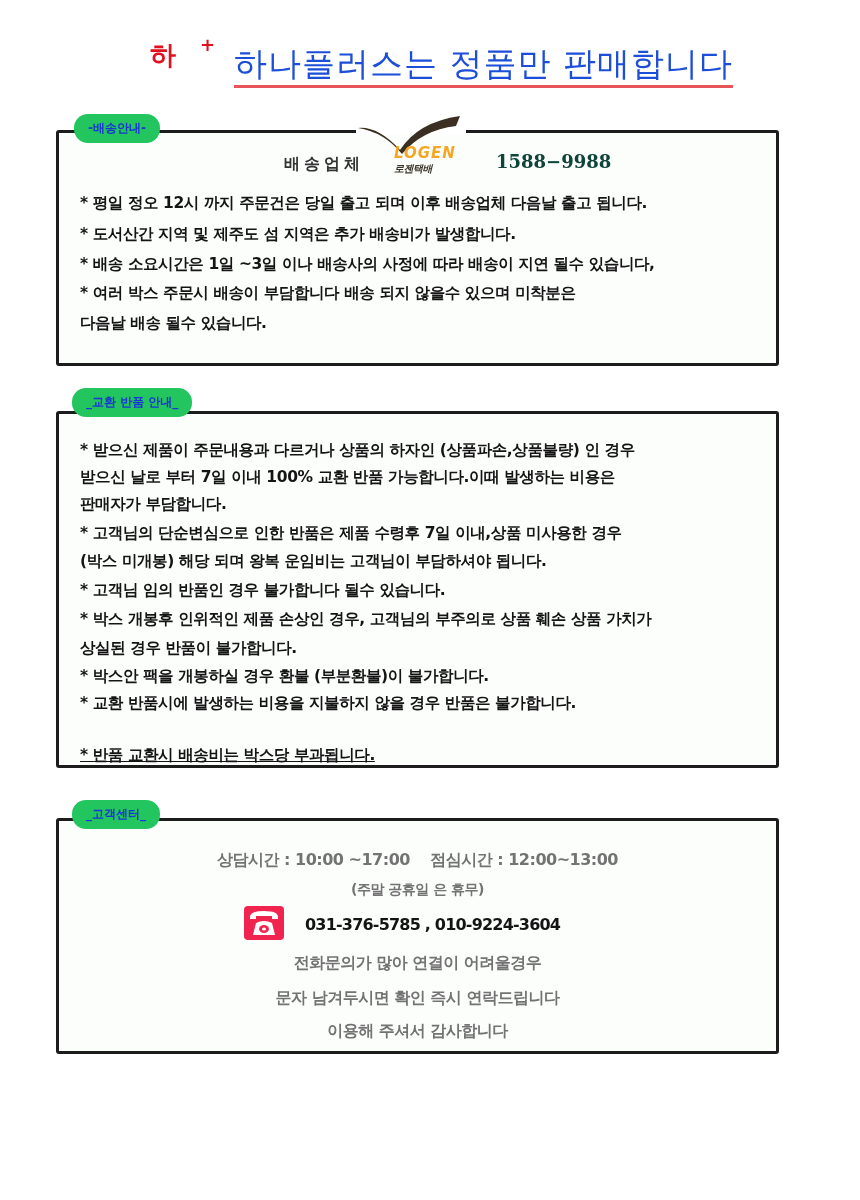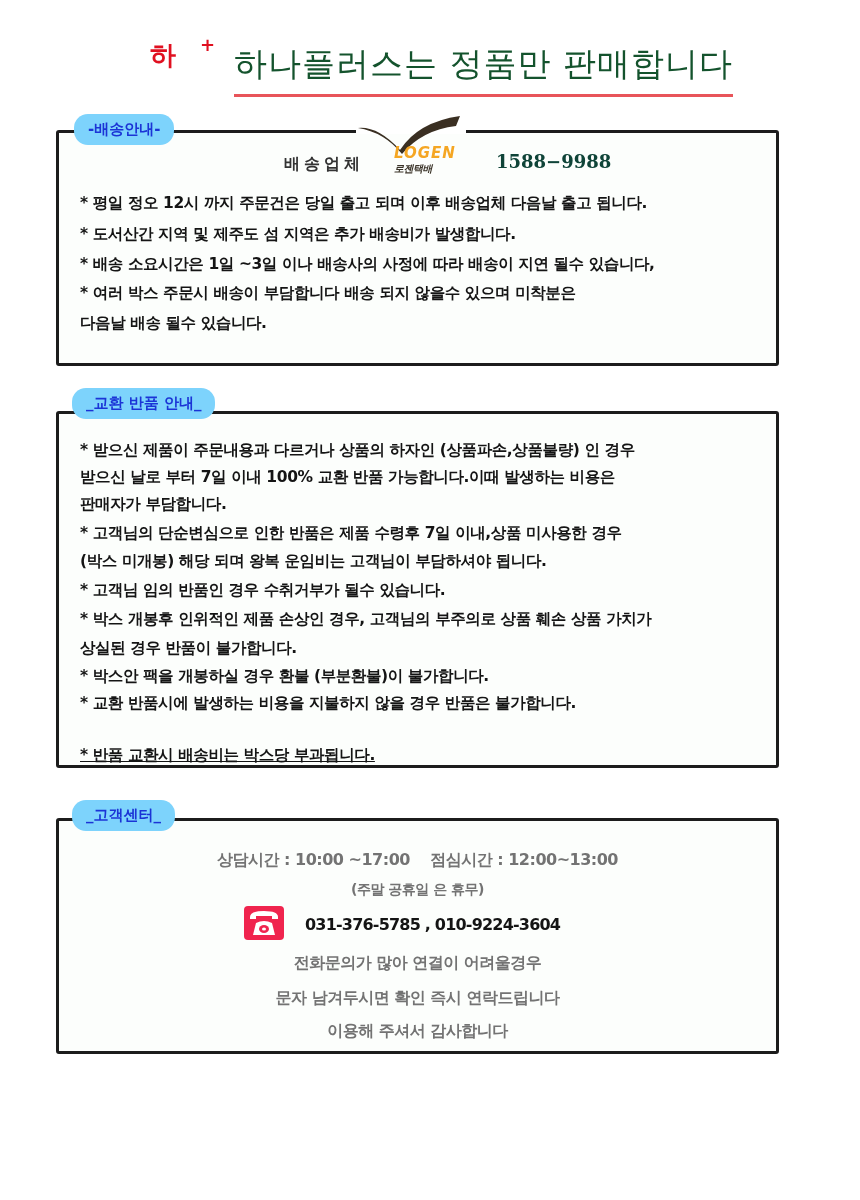--- a/index.html
+++ b/index.html
@@ -2,24 +2,24 @@
 <html><head>
   <meta charset="utf-8">
   <style>
     html, body { margin:0; padding:0; }
     body { width:860px; height:1200px; background:#ffffff; position:relative; overflow:hidden;
            font-family:"DejaVu Sans", sans-serif; color:#111; }
     .header { position:absolute; left:150px; top:34px; width:580px; height:60px; }
     .logo { position:absolute; left:0; top:4px; width:70px; height:34px; }
     .logo .hn { font-weight:bold; font-size:26px; color:#e01020; letter-spacing:-2px; font-family:"DejaVu Sans", sans-serif; }
     .logo .plus { position:absolute; left:50px; top:-4px; font-weight:bold; font-size:18px; color:#e01020; }
-    .title { position:absolute; left:84px; top:10px; font-size:33px; color:#14532d; border-bottom:3px solid #e8545a;
-             line-height:40px; padding-bottom:10px; letter-spacing:1px; white-space:nowrap; }
+    .title { position:absolute; left:84px; top:10px; font-size:33px; color:#1d4ed8; border-bottom:3px solid #e8545a;
+             line-height:40px; padding-bottom:1px; letter-spacing:1px; white-space:nowrap; }
     .box { position:absolute; left:56px; width:717px; border:3px solid #1c1c1c; border-radius:3px; background:#fcfefc; }
-    .tag { position:absolute; background:#7dd3fc; color:#1b34d6; font-weight:bold; font-size:15px;
+    .tag { position:absolute; background:#22c55e; color:#1b34d6; font-weight:bold; font-size:12px;
            border-radius:14px; padding:6px 14px; white-space:nowrap; }
     .line { position:absolute; font-size:15.5px; font-weight:bold; color:#141414; white-space:nowrap; letter-spacing:-0.4px; }
     .carrier { position:absolute; top:148px; left:284px; height:40px; }
     .carrier-label { position:absolute; left:0; top:6px; font-size:16px; font-weight:bold; color:#333; letter-spacing:4px; white-space:nowrap; }
     .logen { position:absolute; left:110px; top:-4px; width:80px; }
     .logen .en { font-style:italic; font-weight:bold; color:#f5a623; font-size:15px; letter-spacing:1px; }
     .logen .ko { font-style:italic; font-weight:bold; color:#3a3328; font-size:10px; letter-spacing:-0.5px; }
     .phone-carrier { position:absolute; left:212px; top:3px; font-family:"DejaVu Serif", serif; font-weight:bold; font-size:18px; color:#0f4438; white-space:nowrap; }
     .swoosh { position:absolute; left:356px; top:114px; }
     .center { position:absolute; left:56px; width:723px; text-align:center; font-weight:bold; color:#737373; white-space:nowrap; letter-spacing:-0.5px; }
@@ -62,21 +62,21 @@
 <div class="line" style="left:80px; top:313px;">    다음날 배송 될수 있습니다.</div>
 
 <div class="box" style="top:411px; height:351px;"></div>
 <div class="tag" style="left:72px; top:388px;">_교환 반품 안내_</div>
 
 <div class="line" style="left:80px; top:440px;">*  받으신 제품이 주문내용과 다르거나 상품의 하자인 (상품파손,상품불량) 인 경우</div>
 <div class="line" style="left:80px; top:467px;">    받으신 날로 부터 7일 이내 100% 교환 반품 가능합니다.이때 발생하는 비용은</div>
 <div class="line" style="left:80px; top:494px;">    판매자가 부담합니다.</div>
 <div class="line" style="left:80px; top:523px;">*  고객님의 단순변심으로 인한 반품은 제품 수령후 7일 이내,상품 미사용한 경우</div>
 <div class="line" style="left:80px; top:551px;">   (박스 미개봉) 해당 되며 왕복 운임비는 고객님이 부담하셔야 됩니다.</div>
-<div class="line" style="left:80px; top:580px;">*  고객님 임의 반품인 경우 수취거부가 될수 있습니다.</div>
+<div class="line" style="left:80px; top:580px;">*  고객님 임의 반품인 경우 불가합니다 될수 있습니다.</div>
 <div class="line" style="left:80px; top:609px;">*  박스 개봉후 인위적인 제품 손상인 경우, 고객님의 부주의로 상품 훼손 상품 가치가</div>
 <div class="line" style="left:80px; top:638px;">    상실된 경우 반품이 불가합니다.</div>
 <div class="line" style="left:80px; top:666px;">* 박스안 팩을 개봉하실 경우 환불 (부분환불)이 불가합니다.</div>
 <div class="line" style="left:80px; top:693px;">*  교환 반품시에 발생하는 비용을 지불하지 않을 경우 반품은 불가합니다.</div>
 <div class="line" style="left:80px; top:745px;text-decoration:underline;">*  반품 교환시 배송비는 박스당 부과됩니다.</div>
 
 <div class="box" style="top:818px; height:230px;"></div>
 <div class="tag" style="left:72px; top:800px;">_고객센터_</div>
 
 <div class="center" style="top:850px; font-size:16px; white-space:pre;">상담시간 : 10:00 ~17:00    점심시간 : 12:00~13:00</div>

